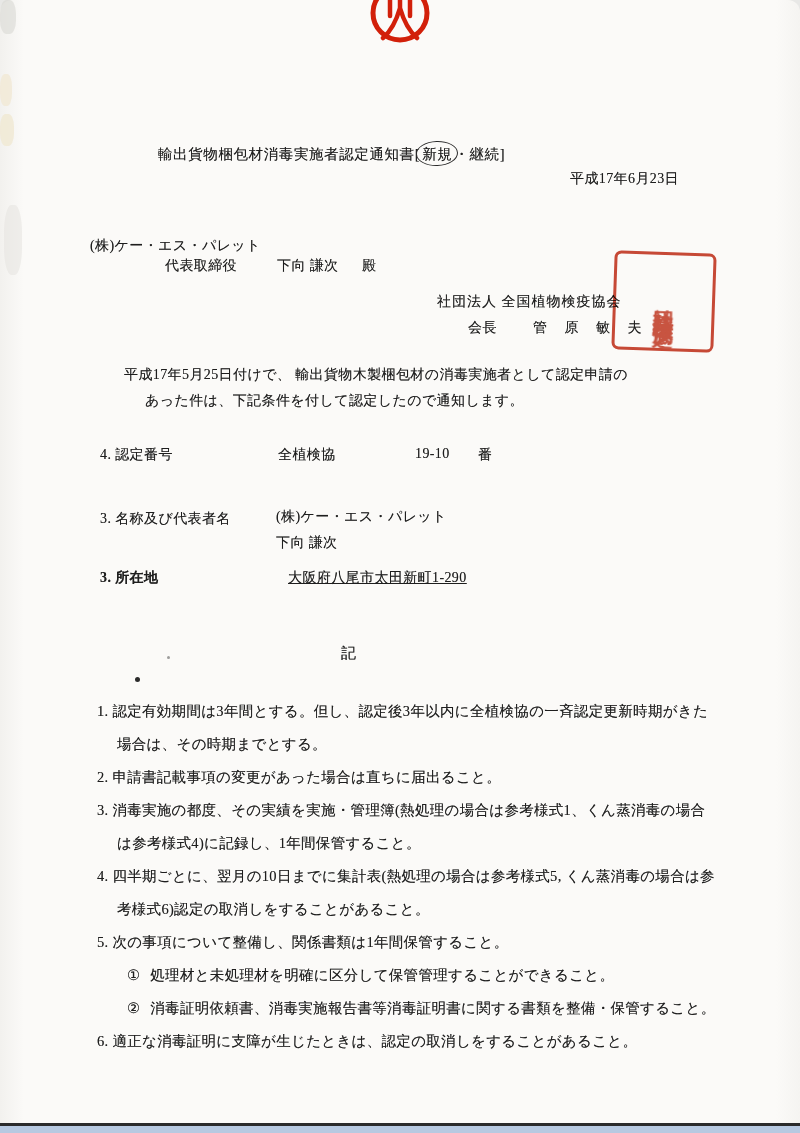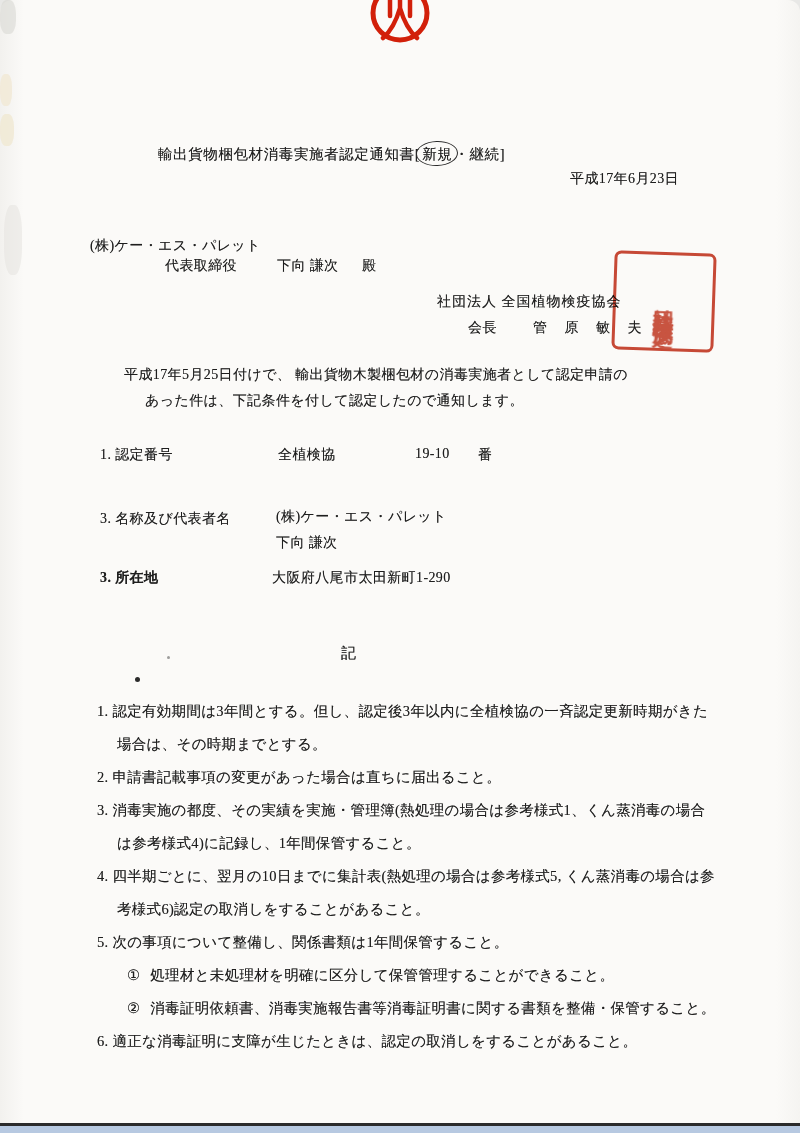--- a/index.html
+++ b/index.html
@@ -56,21 +56,21 @@
   .body-l2{top:392px;left:97px;margin-left:48px;}
   
   .f-label1{top:446px;left:100px;}
   .f-val1a{top:446px;left:278px;}
   .f-val1b{top:446px;left:415px;}
   .f-val1c{top:446px;left:478px;}
   .f-label2{top:510px;left:100px;}
   .f-val2a{top:508px;left:276px;}
   .f-val2b{top:534px;left:276px;}
   .f-label3{top:569px;left:100px;font-weight:bold;}
-  .f-val3{top:569px;left:272px;}
+  .f-val3{top:569px;left:288px;text-decoration:underline;}
   
   .ki{top:644px;left:341px;font-size:15px;}
   
   .conditions{
     position:absolute;top:695px;left:97px;width:622px;
     font-size:14.5px;line-height:33px;letter-spacing:.3px;
     color:#1e1e1e;text-shadow:0 0 .5px rgba(40,40,40,.55);
   }
   .cond{padding-left:20px;text-indent:-20px;white-space:normal;}
   .sub{padding-left:30px;text-indent:0;white-space:normal;}
@@ -112,21 +112,21 @@
 
   <div class="abs seal">
     <div class="seal-inner">
       <span>社団法</span><span>全植検</span><span>疫協之</span>
     </div>
   </div>
 
   <div class="abs txt body-l1">平成17年5月25日付けで、 輸出貨物木製梱包材の消毒実施者として認定申請の</div>
   <div class="abs txt body-l2">あった件は、下記条件を付して認定したので通知します。</div>
 
-  <div class="abs txt f-label1">1. 認定番号</div>
+  <div class="abs txt f-label1">4. 認定番号</div>
   <div class="abs txt f-val1a">全植検協</div>
   <div class="abs txt f-val1b">19-10</div>
   <div class="abs txt f-val1c">番</div>
 
   <div class="abs txt f-label2">3. 名称及び代表者名</div>
   <div class="abs txt f-val2a">(株)ケー・エス・パレット</div>
   <div class="abs txt f-val2b">下向 謙次</div>
 
   <div class="abs txt f-label3">3. 所在地</div>
   <div class="abs txt f-val3">大阪府八尾市太田新町1-290</div>

